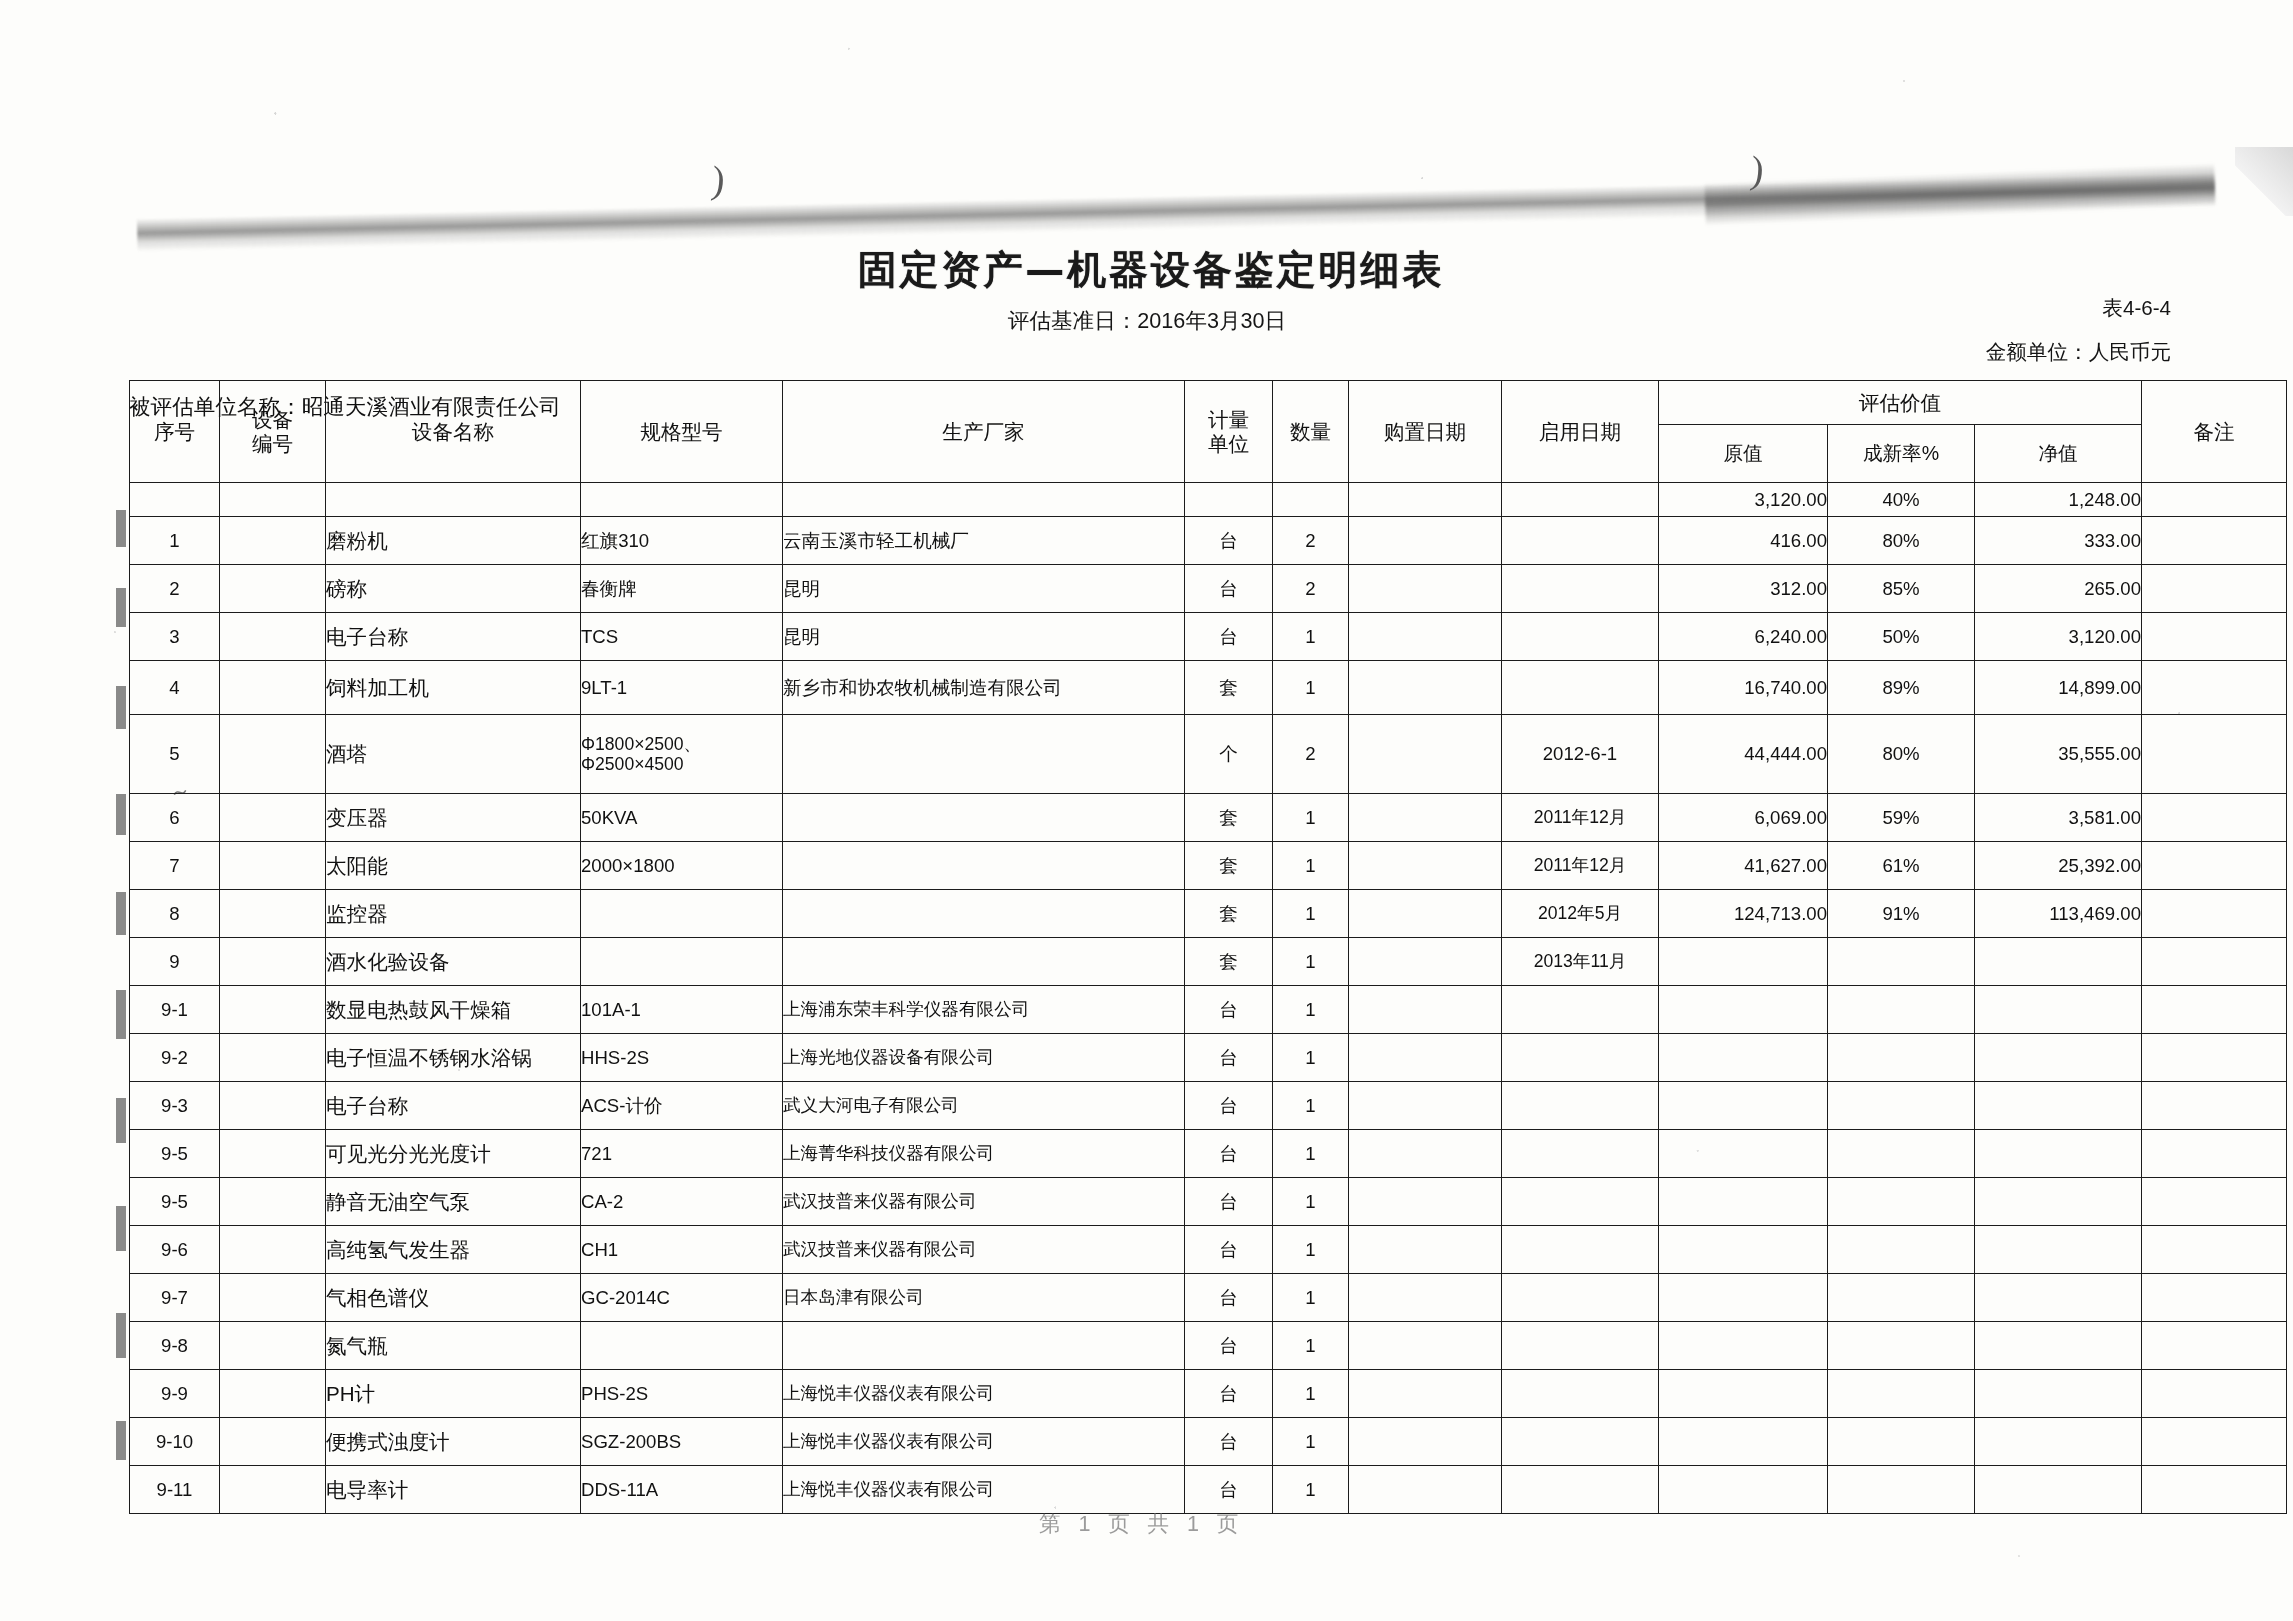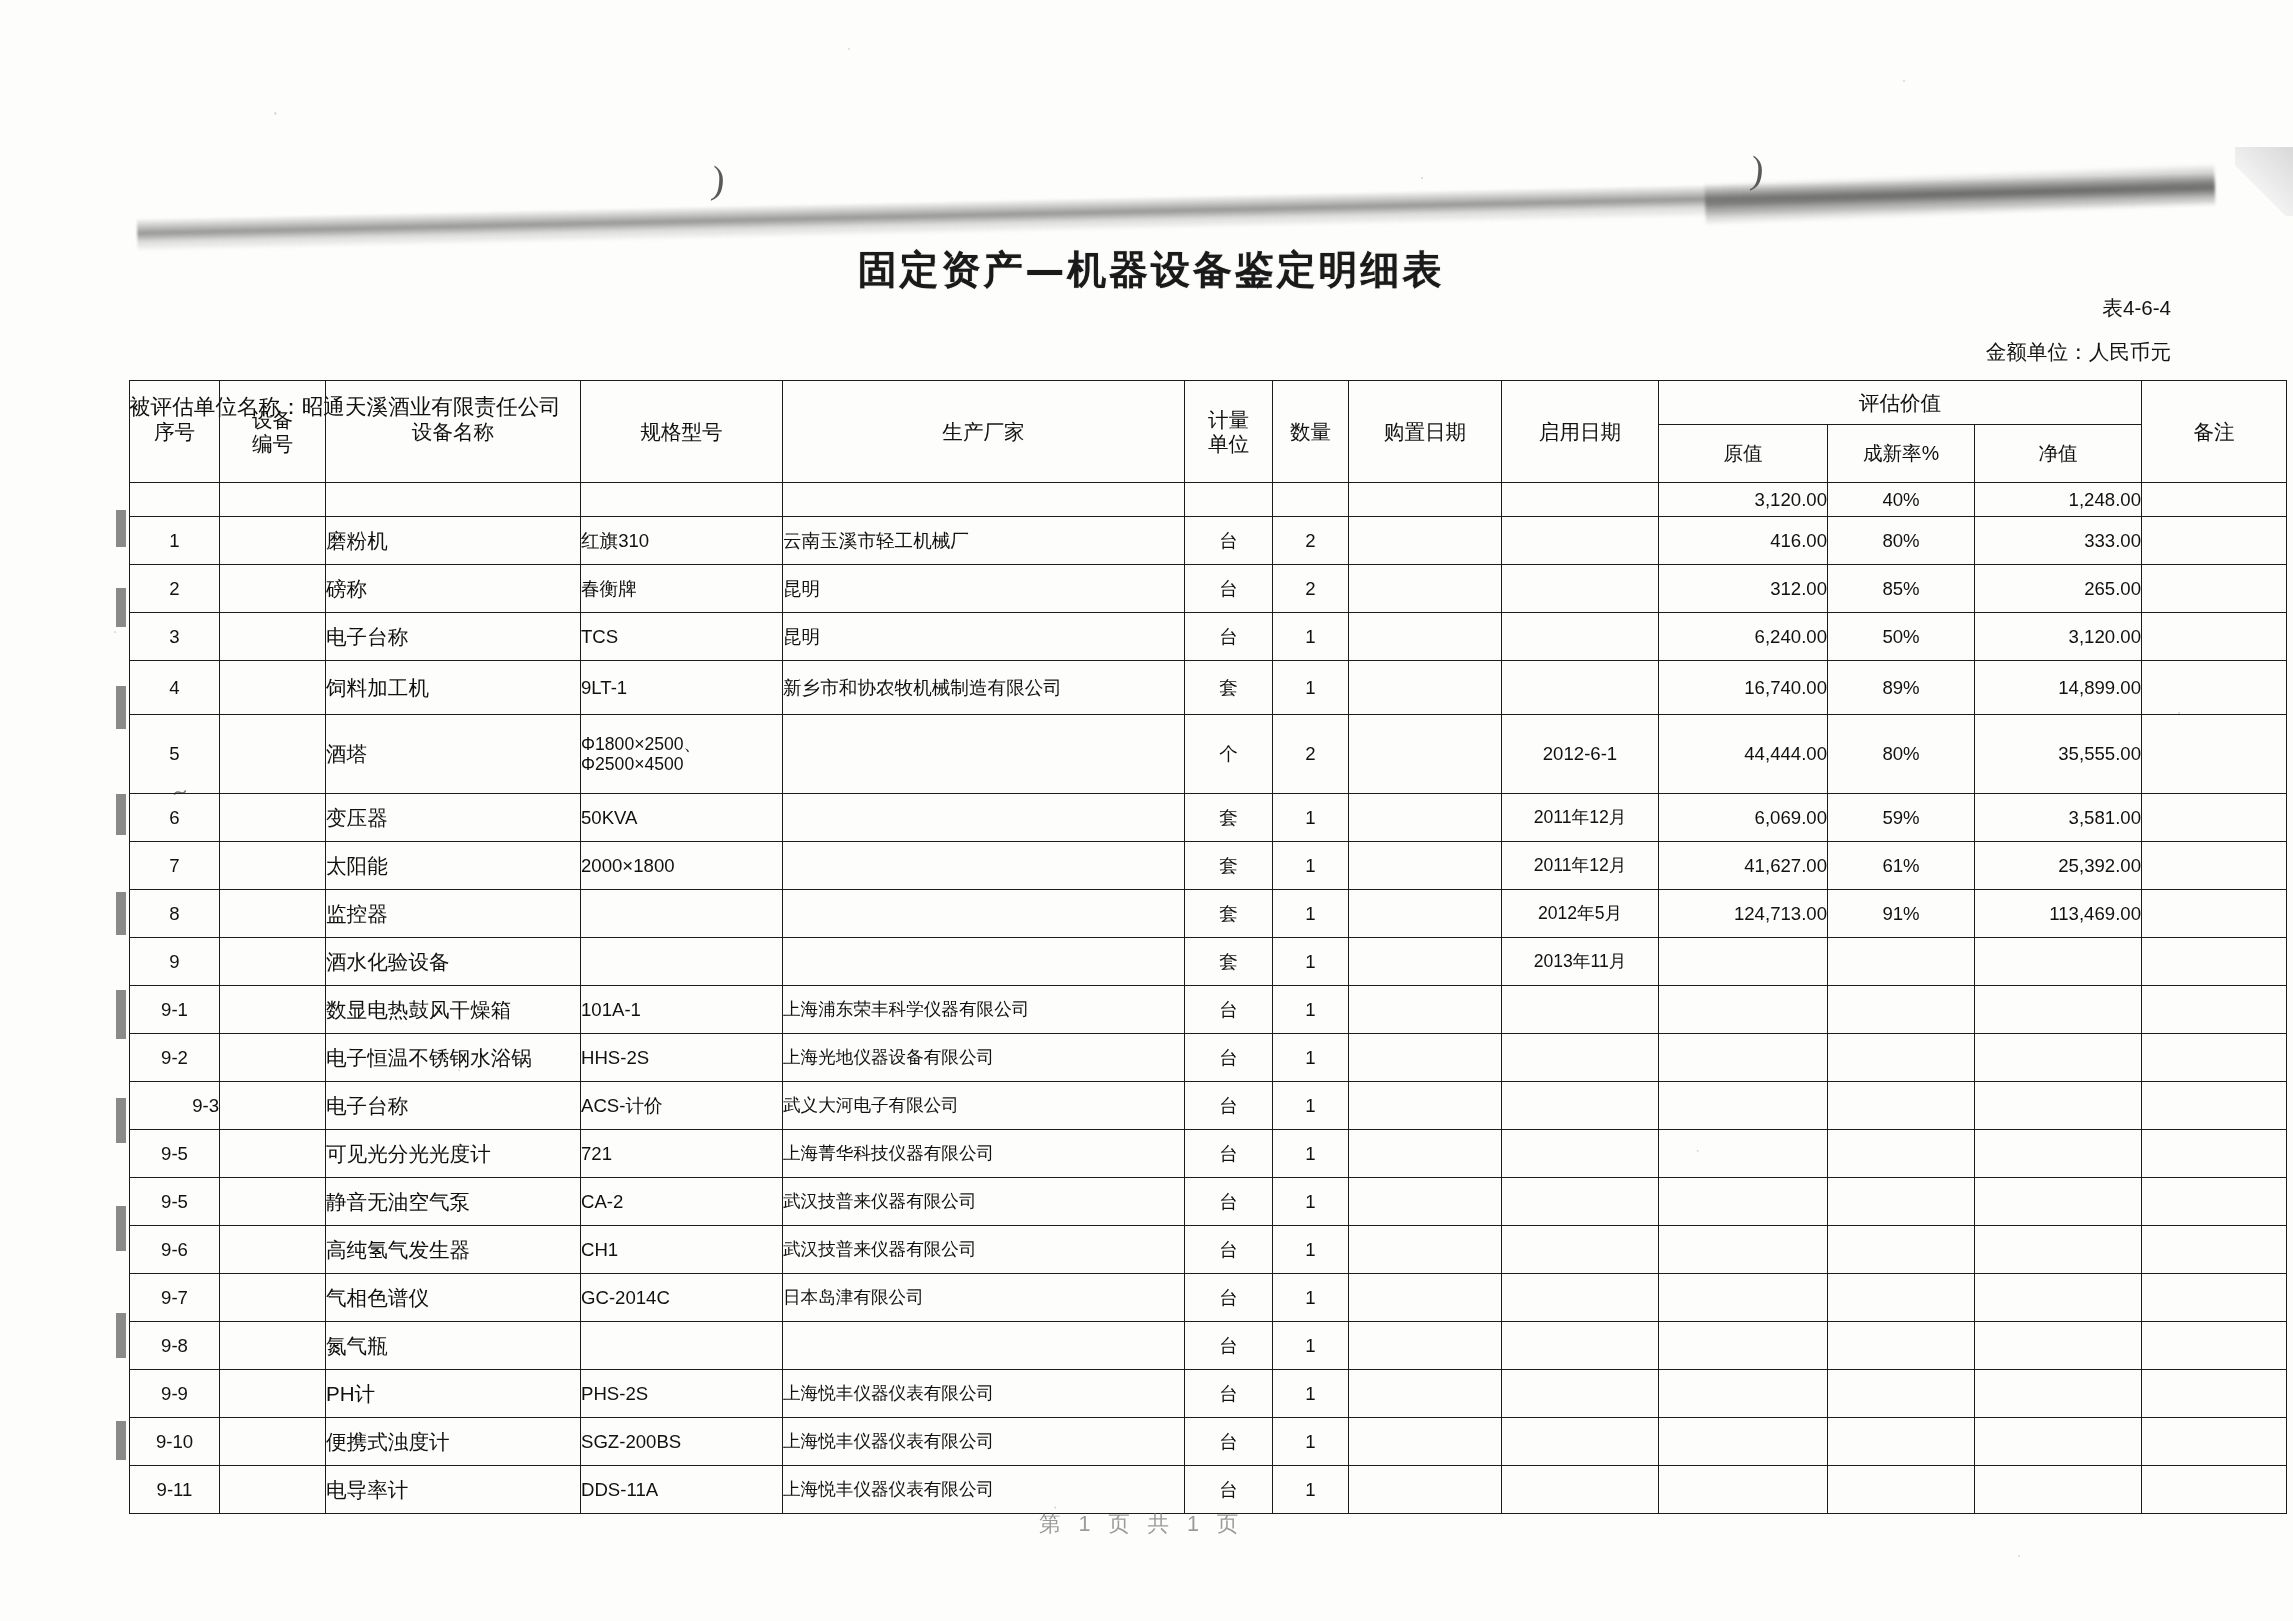--- a/index.html
+++ b/index.html
@@ -189,20 +189,21 @@
 
   <div class="speckle"></div>
   <div class="smear"></div>
   <div class="smear2"></div>
   <div class="corner-fold"></div>
 
   <div class="paren a">)</div>
   <div class="paren b">)</div>
 
   <div class="doc-title">固定资产—机器设备鉴定明细表</div>
+  <div class="doc-subtitle">评估基准日：2016年3月30日</div>
   <div class="sheet-no">表4-6-4</div>
   <div class="money-unit">金额单位：人民币元</div>
   <div class="company">被评估单位名称：昭通天溪酒业有限责任公司</div>
 
   <div class="edge-mark" style="top:510px;height:37px;"></div>
   <div class="edge-mark" style="top:588px;height:39px;"></div>
   <div class="edge-mark" style="top:686px;height:43px;"></div>
   <div class="edge-mark" style="top:794px;height:41px;"></div>
   <div class="edge-mark" style="top:892px;height:43px;"></div>
   <div class="edge-mark" style="top:990px;height:49px;"></div>
@@ -442,21 +443,21 @@
       <td class="c">1</td>
       <td class="c"></td>
       <td class="c"></td>
       <td class="r"></td>
       <td class="c"></td>
       <td class="r"></td>
       <td class="c"></td>
     </tr>
 
     <tr>
-      <td class="c" style="height:47px;text-align:right;">9-3</td>
+      <td class="c" style="height:47px;">9-3</td>
       <td class="c"></td>
       <td class="l namecell">电子台称</td>
       <td class="l">ACS-计价</td>
       <td class="l small">武义大河电子有限公司</td>
       <td class="c">台</td>
       <td class="c">1</td>
       <td class="c"></td>
       <td class="c"></td>
       <td class="r"></td>
       <td class="c"></td>

